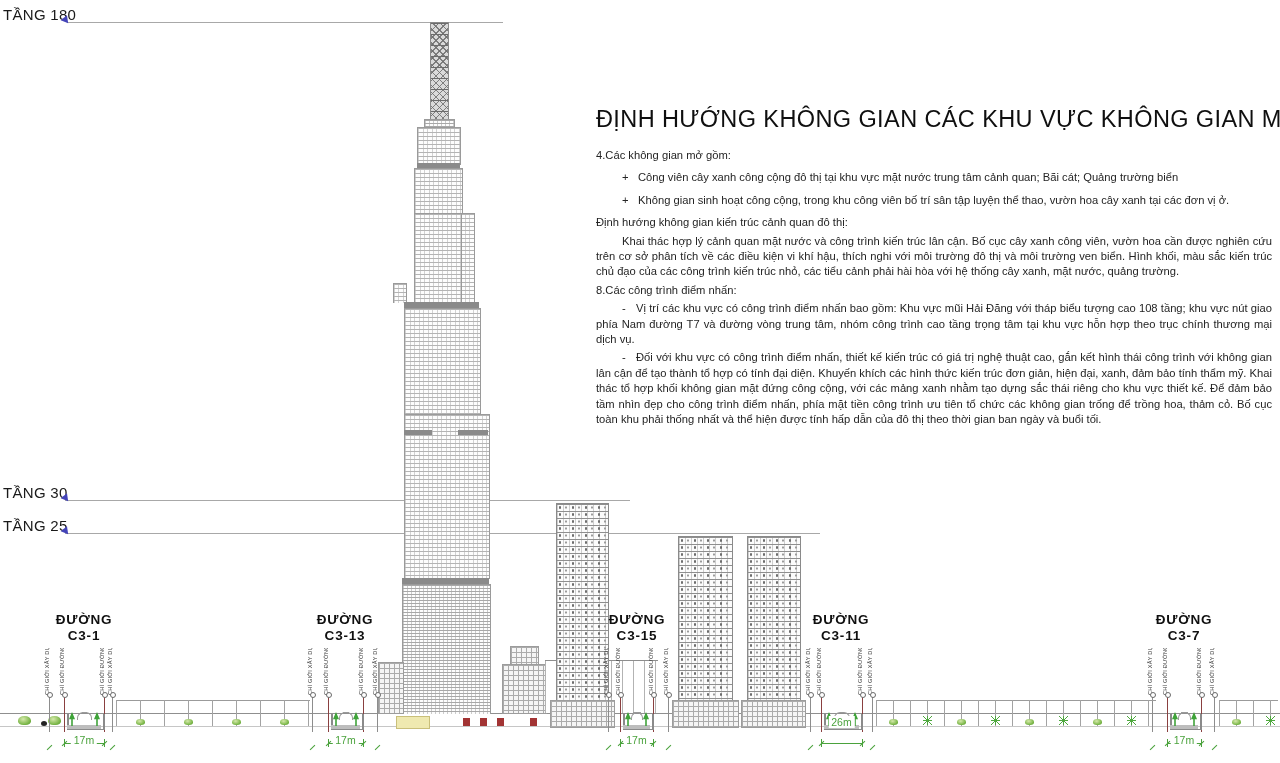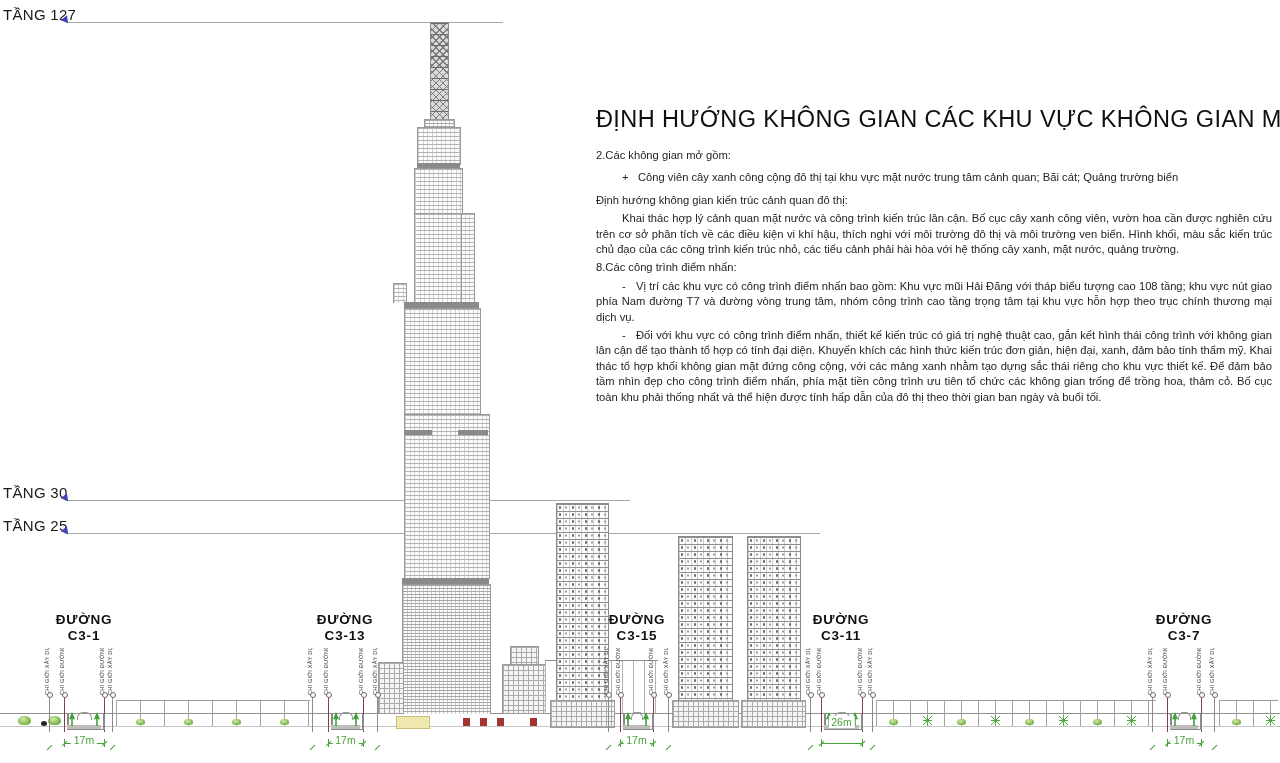--- a/index.html
+++ b/index.html
@@ -80,36 +80,37 @@
                linear-gradient(45deg,transparent 45%,#4ea83e 45% 55%,transparent 55%),
                linear-gradient(135deg,transparent 45%,#4ea83e 45% 55%,transparent 55%);}
   .dot{position:absolute;width:6px;height:5px;border-radius:50%;background:#232323;}
   .gline{position:absolute;left:0;width:1280px;height:1px;}
 </style>
 </head>
 <body>
 
 <div id="canvas">
 
-  <div class="floor-label" style="left:3px;top:6px;">TẦNG 127</div>
+  <div class="floor-label" style="left:3px;top:6px;">TẦNG 180</div>
   <div class="hline" style="left:68px;top:22px;width:435px;"></div>
   <div class="bluemark" style="left:62px;top:17px;"></div>
 
   <div class="floor-label" style="left:3px;top:484px;">TẦNG 30</div>
   <div class="hline" style="left:65px;top:500px;width:565px;"></div>
   <div class="bluemark" style="left:62px;top:495px;"></div>
 
   <div class="floor-label" style="left:3px;top:517px;">TẦNG 25</div>
   <div class="hline" style="left:65px;top:533px;width:755px;"></div>
   <div class="bluemark" style="left:62px;top:528px;"></div>
 
   <div class="title">ĐỊNH HƯỚNG KHÔNG GIAN CÁC KHU VỰC KHÔNG GIAN MỞ</div>
   <div class="docblock">
-    <p>2.Các không gian mở gồm:</p>
+    <p>4.Các không gian mở gồm:</p>
     <p class="bullet"><span class="marker">+</span><span>Công viên cây xanh công cộng đô thị tại khu vực mặt nước trung tâm cảnh quan; Bãi cát; Quảng trường biển</span></p>
+    <p class="bullet"><span class="marker">+</span><span>Không gian sinh hoạt công cộng, trong khu công viên bố trí sân tập luyện thể thao, vườn hoa cây xanh tại các đơn vị ở.</span></p>
     <p class="tight">Định hướng không gian kiến trúc cảnh quan đô thị:</p>
     <p class="just fl-indent tight">Khai thác hợp lý cảnh quan mặt nước và công trình kiến trúc lân cận. Bố cục cây xanh công viên, vườn hoa cần được nghiên cứu trên cơ sở phân tích về các điều kiện vi khí hậu, thích nghi với môi trường đô thị và môi trường ven biển. Hình khối, màu sắc kiến trúc chủ đạo của các công trình kiến trúc nhỏ, các tiểu cảnh phải hài hòa với hệ thống cây xanh, mặt nước, quảng trường.</p>
     <p class="tight">8.Các công trình điểm nhấn:</p>
     <p class="just dash tight"><span class="marker">-</span><span>Vị trí các khu vực có công trình điểm nhấn bao gồm: Khu vực mũi Hải Đăng với tháp biểu tượng cao 108 tầng; khu vực nút giao phía Nam đường T7 và đường vòng trung tâm, nhóm công trình cao tầng trọng tâm tại khu vực hỗn hợp theo trục chính thương mại dịch vụ.</span></p>
     <p class="just dash"><span class="marker">-</span><span>Đối với khu vực có công trình điểm nhấn, thiết kế kiến trúc có giá trị nghệ thuật cao, gắn kết hình thái công trình với không gian lân cận để tạo thành tổ hợp có tính đại diện. Khuyến khích các hình thức kiến trúc đơn giản, hiện đại, xanh, đảm bảo tính thẩm mỹ. Khai thác tổ hợp khối không gian mặt đứng công cộng, với các mảng xanh nhằm tạo dựng sắc thái riêng cho khu vực thiết kế. Để đảm bảo tầm nhìn đẹp cho công trình điểm nhấn, phía mặt tiền công trình ưu tiên tổ chức các không gian trống để trồng hoa, thảm cỏ. Bố cục toàn khu phải thống nhất và thể hiện được tính hấp dẫn của đô thị theo thời gian ban ngày và buổi tối.</span></p>
   </div>
 
   <div class="gline" style="top:713px;background:#8f8f8f;"></div>
   <div class="gline" style="top:726px;background:#c6c6c6;"></div>
 

